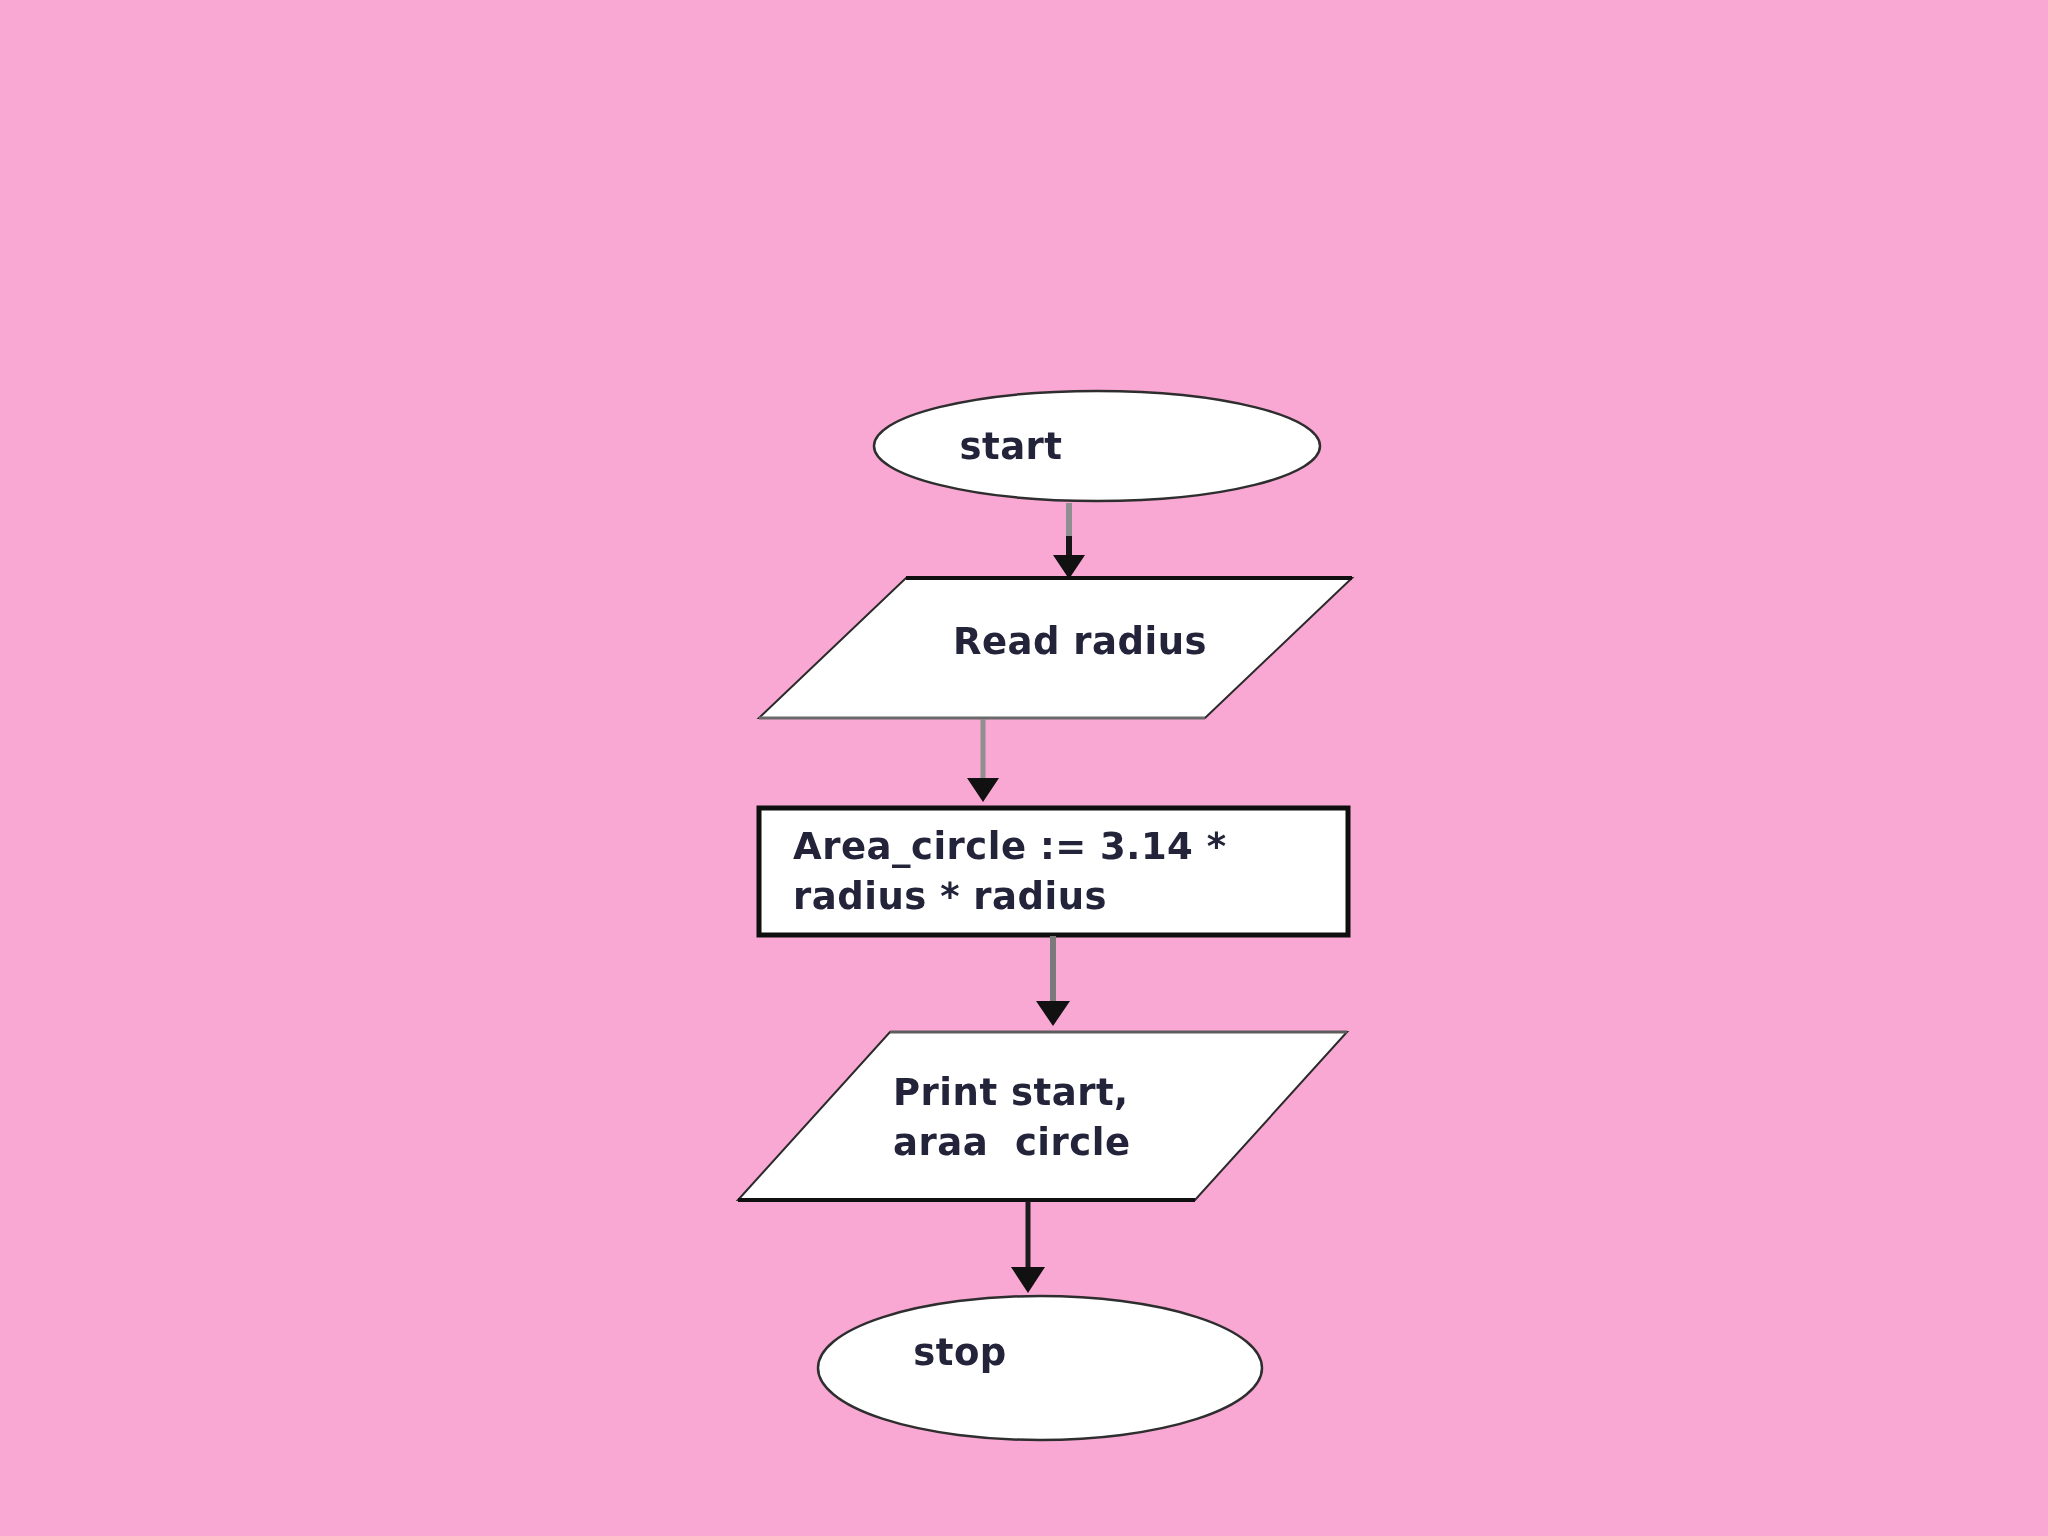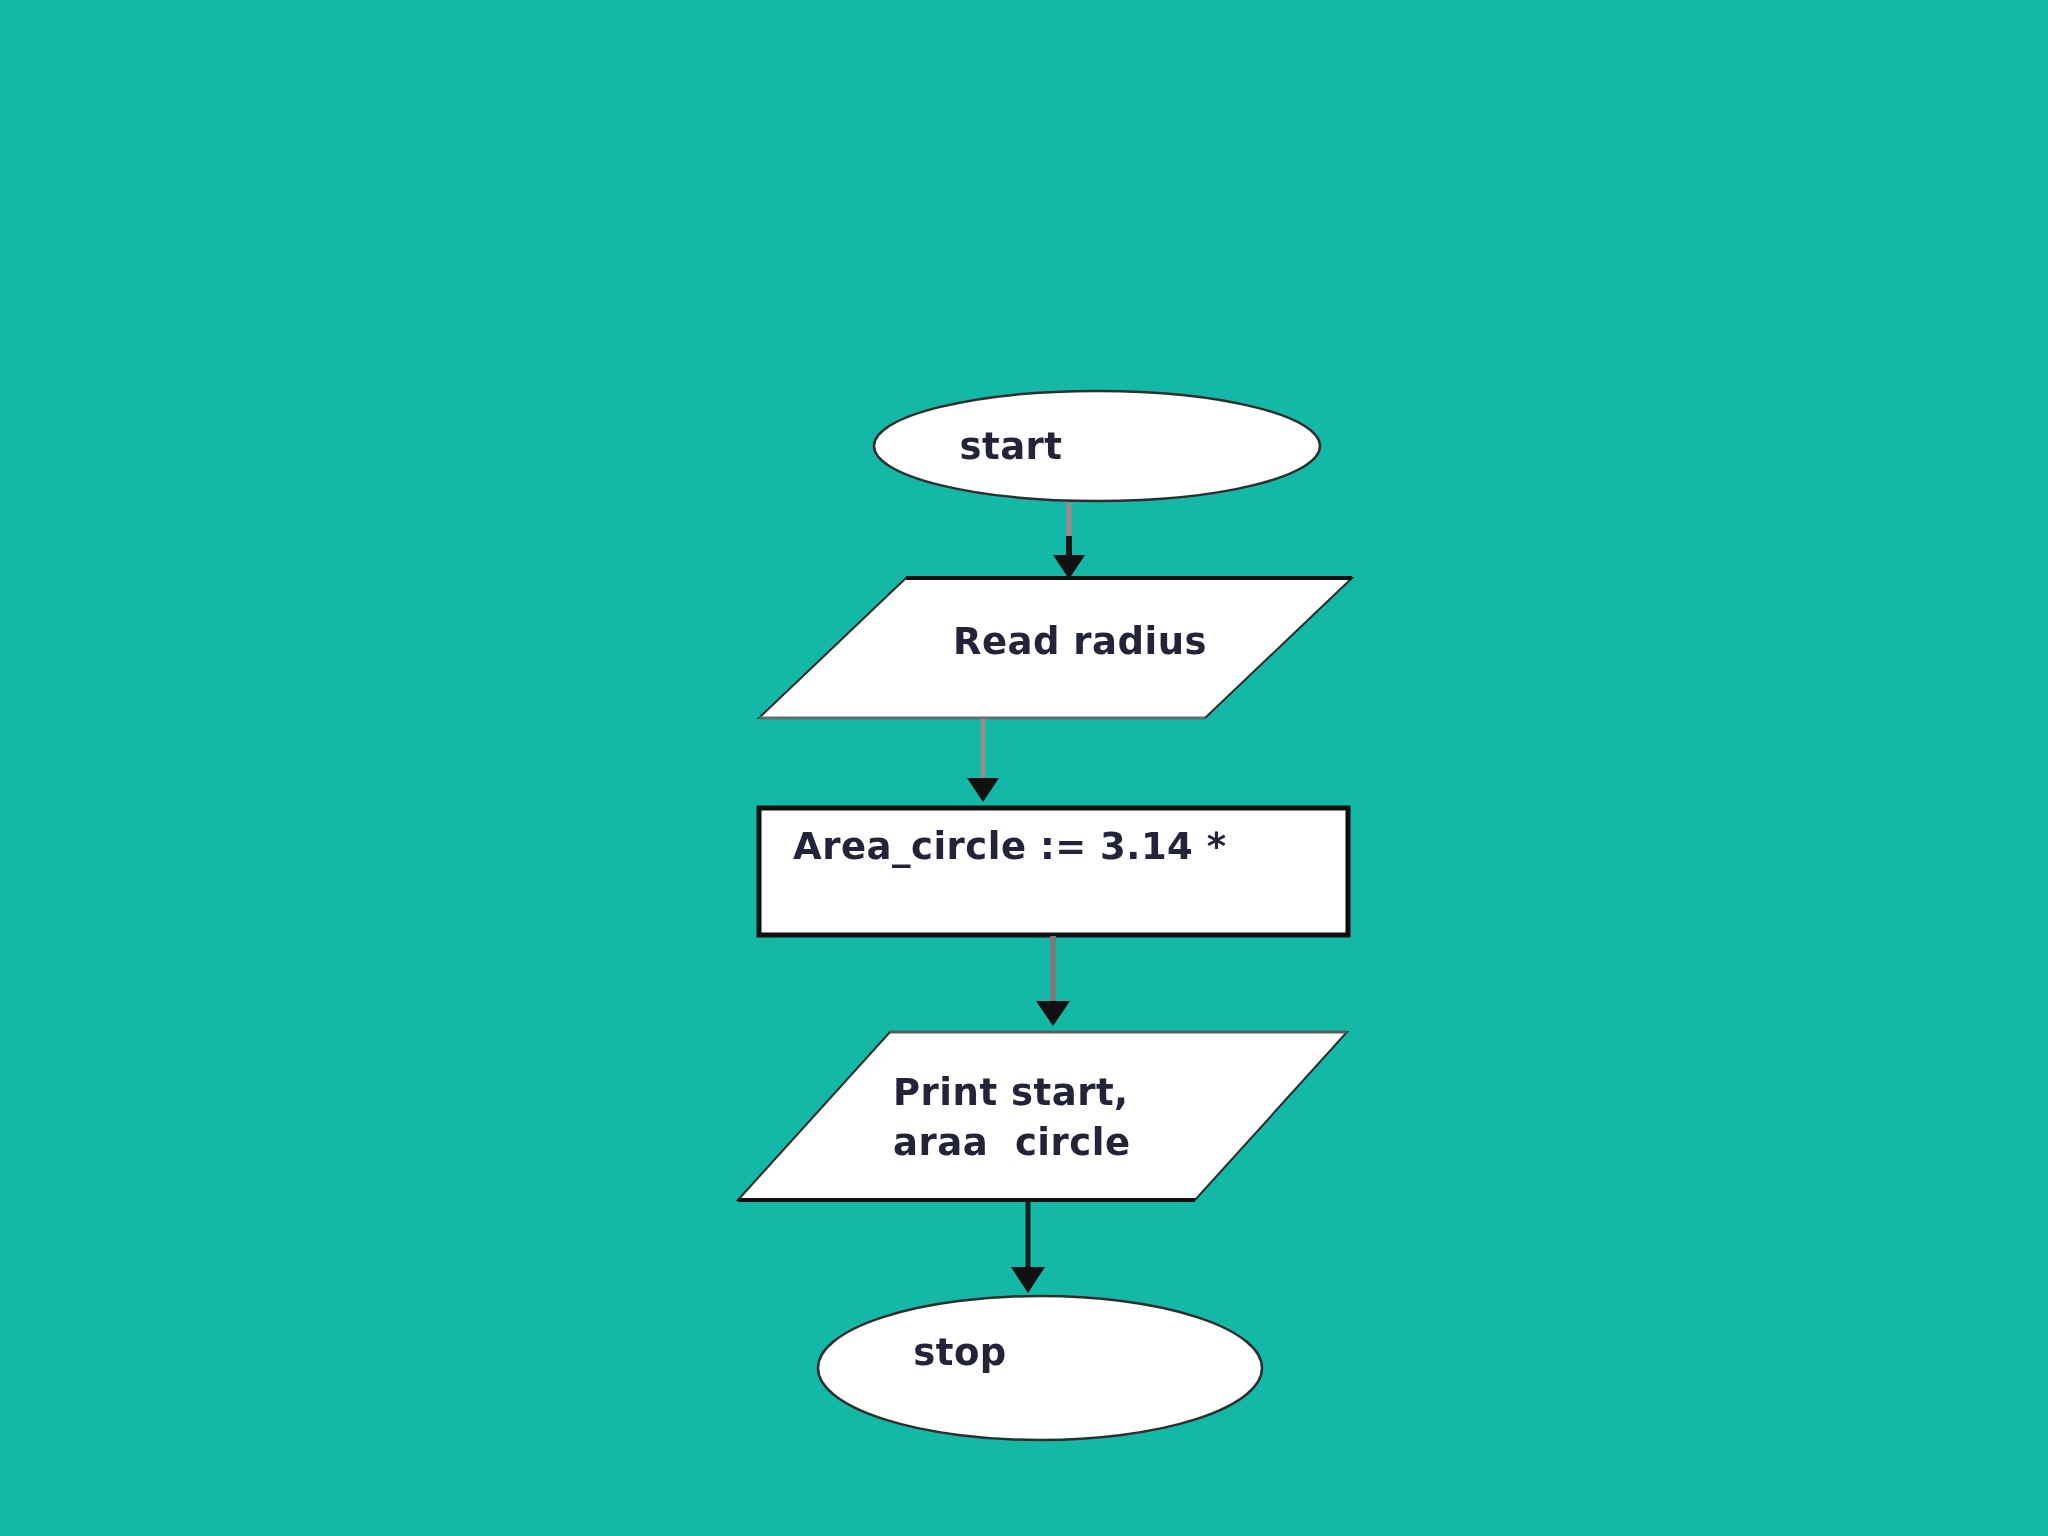--- a/index.html
+++ b/index.html
@@ -4,21 +4,21 @@
 <style>
   html, body {
     margin: 0;
     padding: 0;
     background: #ffffff;
   }
   .canvas {
     position: relative;
     width: 2048px;
     height: 1536px;
-    background: #14b8a6;
+    background: #f9a8d4;
     overflow: hidden;
     font-family: "DejaVu Sans", "Liberation Sans", sans-serif;
   }
   .flow-svg {
     position: absolute;
     left: 0;
     top: 0;
   }
   .label {
     position: absolute;
@@ -77,19 +77,20 @@
     </g>
 
     <ellipse cx="1040" cy="1368" rx="222" ry="72" fill="#ffffff" stroke="#2e2e2e" stroke-width="2.5"></ellipse>
   </svg>
 
   <div class="label center" style="left:1011px; top:446px;">start</div>
 
   <div class="label center" style="left:1040px; top:641px;margin-left:40px;">Read radius</div>
 
   <div class="label vcenter" style="left:793px; top:846px;">Area_circle := 3.14 *</div>
+  <div class="label vcenter" style="left:793px; top:896px;">radius * radius</div>
 
   <div class="label vcenter" style="left:893px; top:1092px;">Print start,</div>
   <div class="label vcenter" style="left:893px; top:1142px;">araa  circle</div>
 
   <div class="label center" style="left:960px; top:1352px;">stop</div>
 
 </div>
 
 </body></html>

